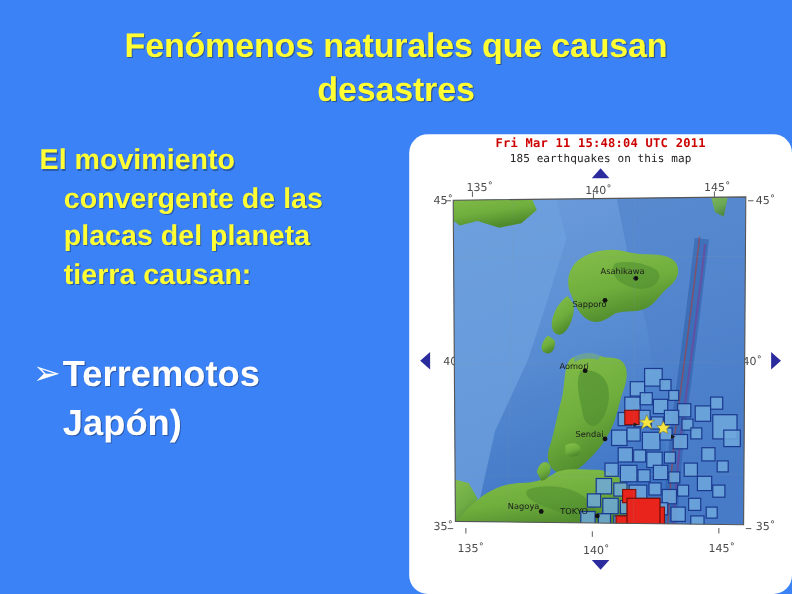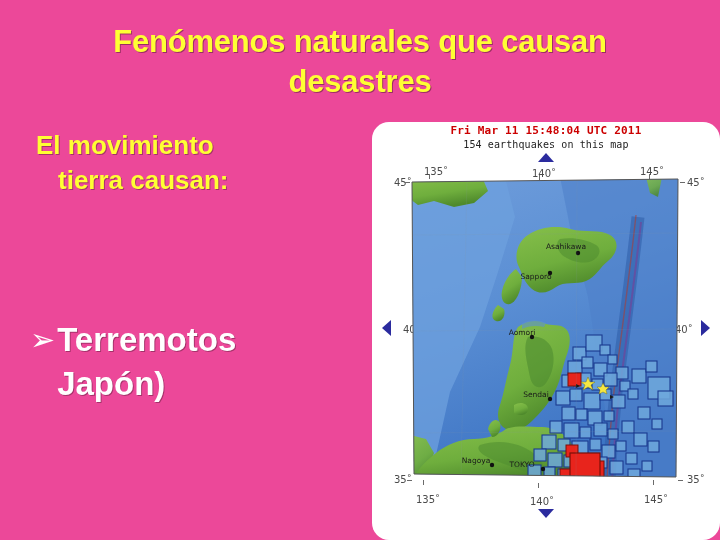--- a/index.html
+++ b/index.html
@@ -2,21 +2,21 @@
 <html><head>
 <meta charset="utf-8">
 <style>
   html,body{margin:0;padding:0;}
   body{
     width:720px;height:540px;overflow:hidden;
     background:#1500f0;
     font-family:"Liberation Sans", sans-serif;
     position:relative;
   }
-  .slide{position:absolute;inset:0;background:#ec4899;text-decoration:underline;}
+  .slide{position:absolute;inset:0;background:#3b82f6;text-decoration:underline;}
 
   
   .title{
     position:absolute;left:40px;top:22px;width:640px;
     text-align:center;
     color:#ffff33;
     font-size:31px;font-weight:bold;line-height:1.28;
     letter-spacing:-0.2px;
     text-shadow:1px 1px 0 rgba(0,0,0,0.35);
   }
@@ -110,37 +110,39 @@
 </head>
 <body>
 
 <div class="slide">
 
   <div class="title">Fenómenos naturales que causan desastres</div>
 
   <div class="body-col">
     <div class="para">
       <span class="l1">El movimiento</span>
+      <span class="ln">convergente de las</span>
+      <span class="ln">placas del planeta</span>
       <span class="ln">tierra causan:</span>
     </div>
   </div>
 
   <div class="bullet-block">
     <span class="arrow-bullet">➢</span>
     <div class="bullet-text">
       <span class="first">Terremotos</span>
       <span>Japón)</span>
     </div>
   </div>
 
   <div class="map-panel">
 
     <div class="map-head">
       <span class="dateline">Fri Mar 11 15:48:04 UTC 2011</span>
-      <span class="countline">154 earthquakes on this map</span>
+      <span class="countline">185 earthquakes on this map</span>
     </div>
 
     <div class="nav-up"></div>
     <div class="nav-down"></div>
     <div class="nav-left"></div>
     <div class="nav-right"></div>
 
     <span class="axlabel" style="left:52px;top:44px;">135˚</span>
     <span class="axlabel" style="left:160px;top:46px;">140˚</span>
     <span class="axlabel" style="left:268px;top:44px;">145˚</span>

